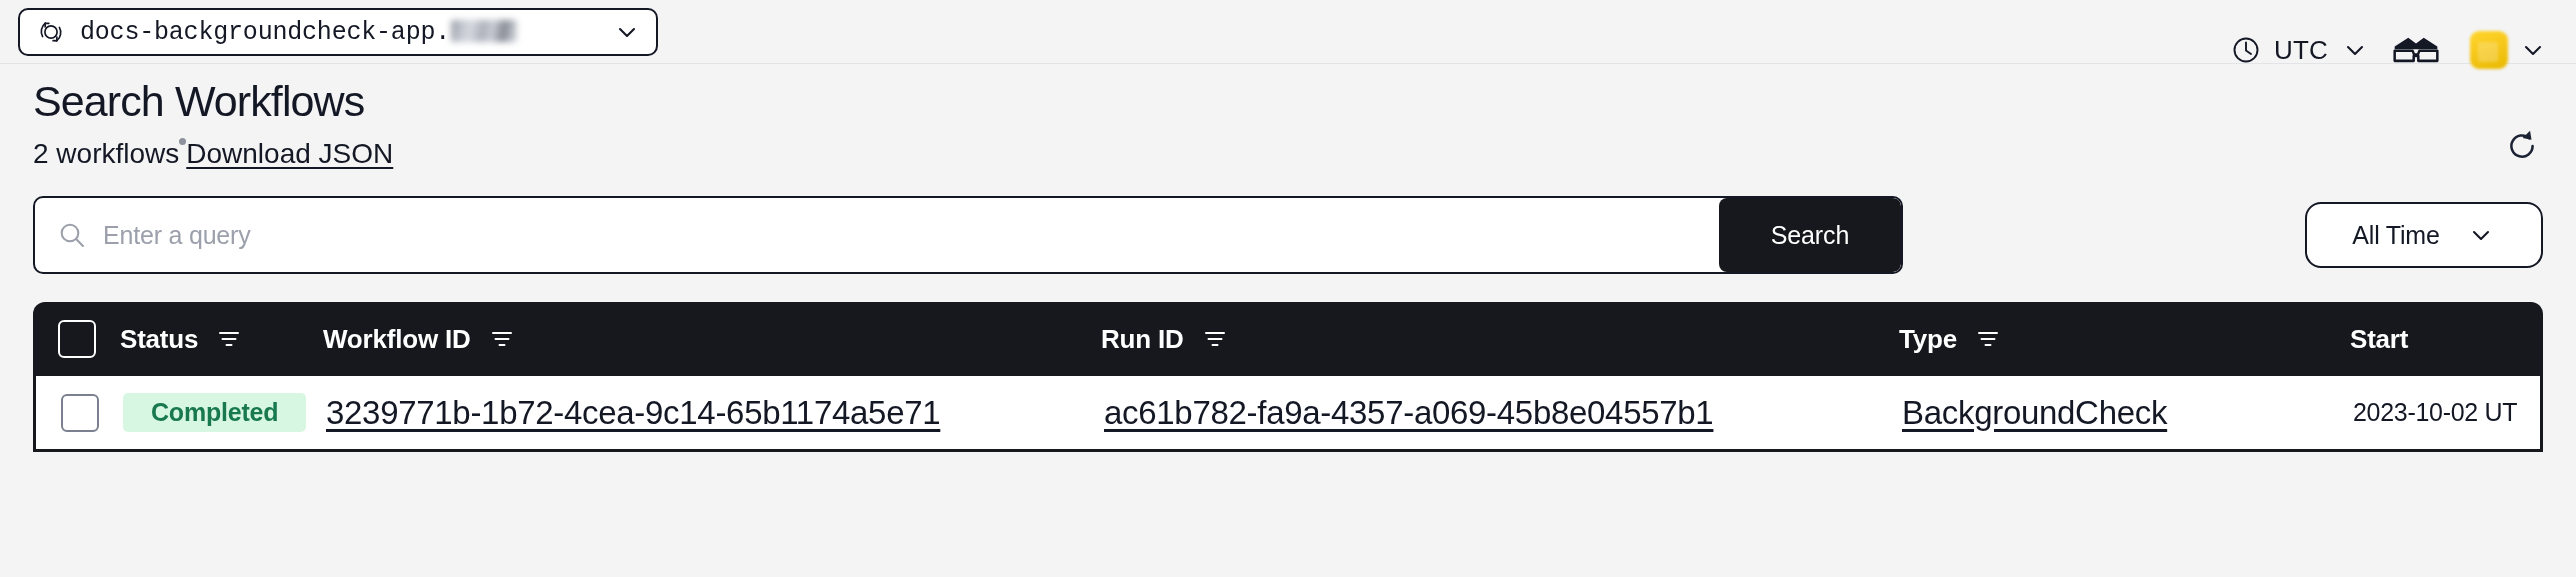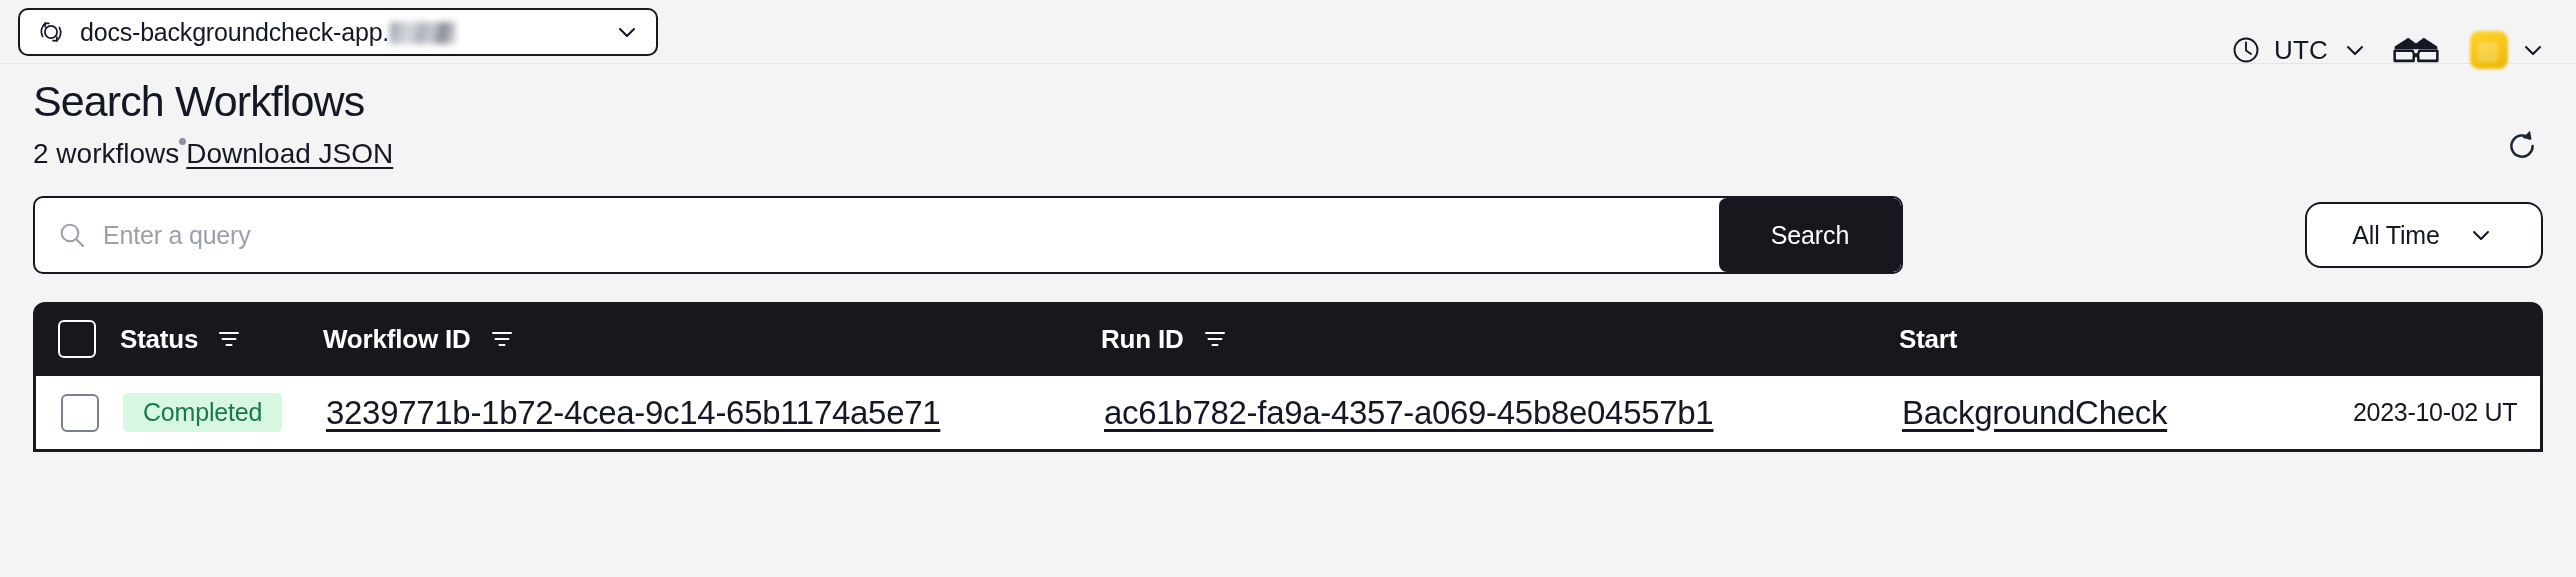--- a/index.html
+++ b/index.html
@@ -33,20 +33,21 @@
     height: 48px;
     min-width: 640px;
     background: #ffffff;
     border: 2px solid #141825;
     border-radius: 10px;
     display: flex;
     align-items: center;
     padding: 0 14px 0 16px;
     gap: 14px;
     cursor: pointer;
+    font-family: Liberation Mono, monospace;
   }
   .ns-icon { flex: 0 0 auto; width: 30px; height: 30px; display: block; }
   .ns-label {
     font-size: 25px;
     letter-spacing: -0.2px;
     color: #141825;
     white-space: nowrap;
   }
   .ns-redacted {
     display: inline-block;
@@ -268,23 +269,23 @@
     display: block;
   }
   .chk-head { border: 2.5px solid #ffffff; }
   .chk-row  { border: 2.5px solid #7b8090; }
 
   .badge {
     display: inline-block;
     background: #d8f7e2;
     color: #18794e;
     font-size: 25px;
-    font-weight: normal;
+    font-weight: bold;
     letter-spacing: -0.2px;
-    padding: 5px 20px;
+    padding: 5px 28px;
     border-radius: 5px;
   }
   .cell-link {
     font-size: 33px;
     color: #141825;
     text-decoration: underline;
     text-underline-offset: 5px;
     cursor: pointer;
     letter-spacing: -0.3px;
   }
@@ -430,20 +431,30 @@
         <span>Run ID</span>
         <span>
           <svg viewBox="0 0 26 26" width="26" height="26" fill="none" stroke="#ffffff" stroke-width="2" stroke-linecap="round">
             <path d="M4 7 H22"></path>
               <path d="M6.5 13 H19.5"></path>
               <path d="M10.5 19 H15.5"></path>
           </svg>
         </span>
       </div>
 
+      <div class="c-type th">
+        <span>Type</span>
+        <span>
+          <svg viewBox="0 0 26 26" width="26" height="26" fill="none" stroke="#ffffff" stroke-width="2" stroke-linecap="round">
+            <path d="M4 7 H22"></path>
+              <path d="M6.5 13 H19.5"></path>
+              <path d="M10.5 19 H15.5"></path>
+          </svg>
+        </span>
+      </div>
 
       <div class="c-start th">
         <span>Start</span>
       </div>
     </div>
 
     <div class="trow">
       <div class="c-check">
         <span class="chk chk-row"></span>
       </div>

